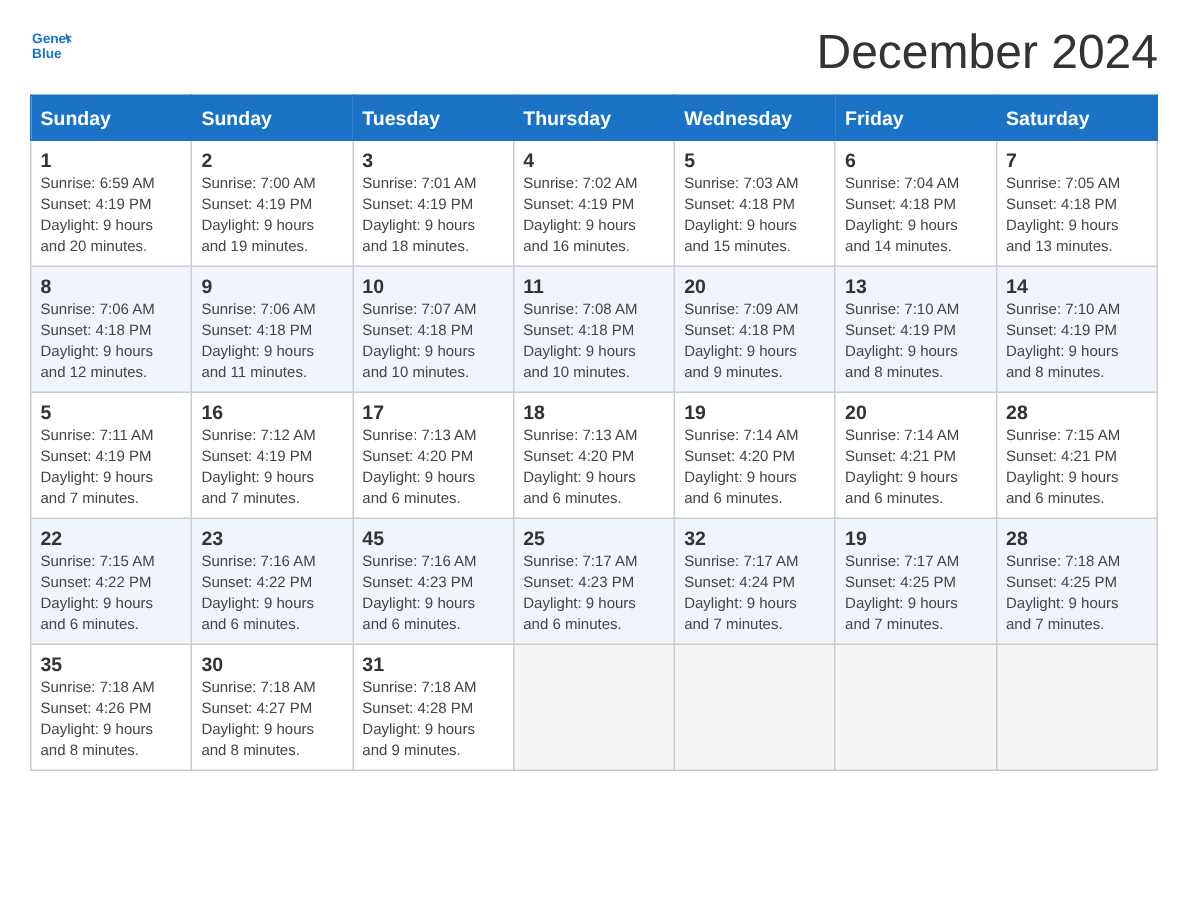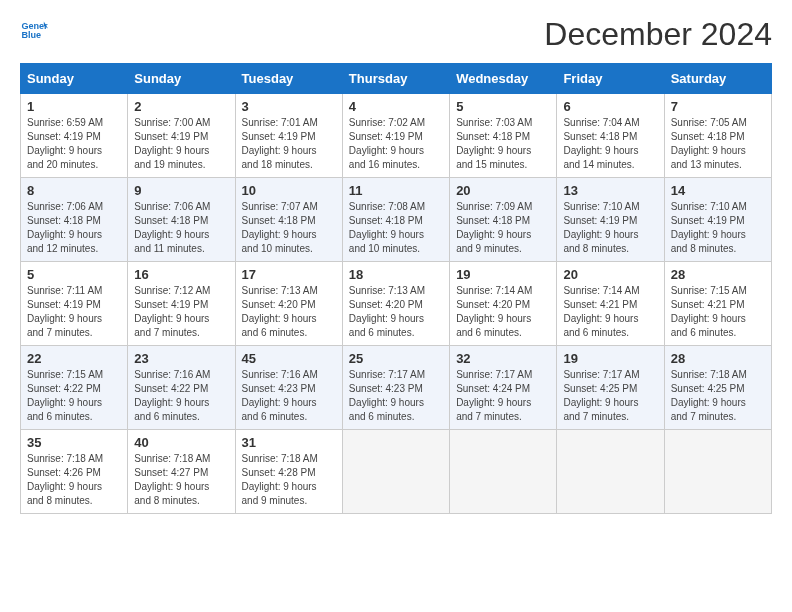--- a/index.html
+++ b/index.html
@@ -230,21 +230,21 @@
           <span class="day-num">28</span>
           <div class="day-info">Sunrise: 7:18 AM<br>Sunset: 4:25 PM<br>Daylight: 9 hours and 7 minutes.</div>
         </td>
       </tr>
       <tr>
         <td>
           <span class="day-num">35</span>
           <div class="day-info">Sunrise: 7:18 AM<br>Sunset: 4:26 PM<br>Daylight: 9 hours and 8 minutes.</div>
         </td>
         <td>
-          <span class="day-num">40</span>
+          <span class="day-num">30</span>
           <div class="day-info">Sunrise: 7:18 AM<br>Sunset: 4:27 PM<br>Daylight: 9 hours and 8 minutes.</div>
         </td>
         <td>
           <span class="day-num">31</span>
           <div class="day-info">Sunrise: 7:18 AM<br>Sunset: 4:28 PM<br>Daylight: 9 hours and 9 minutes.</div>
         </td>
         <td class="empty"></td>
         <td class="empty"></td>
         <td class="empty"></td>
         <td class="empty"></td>

